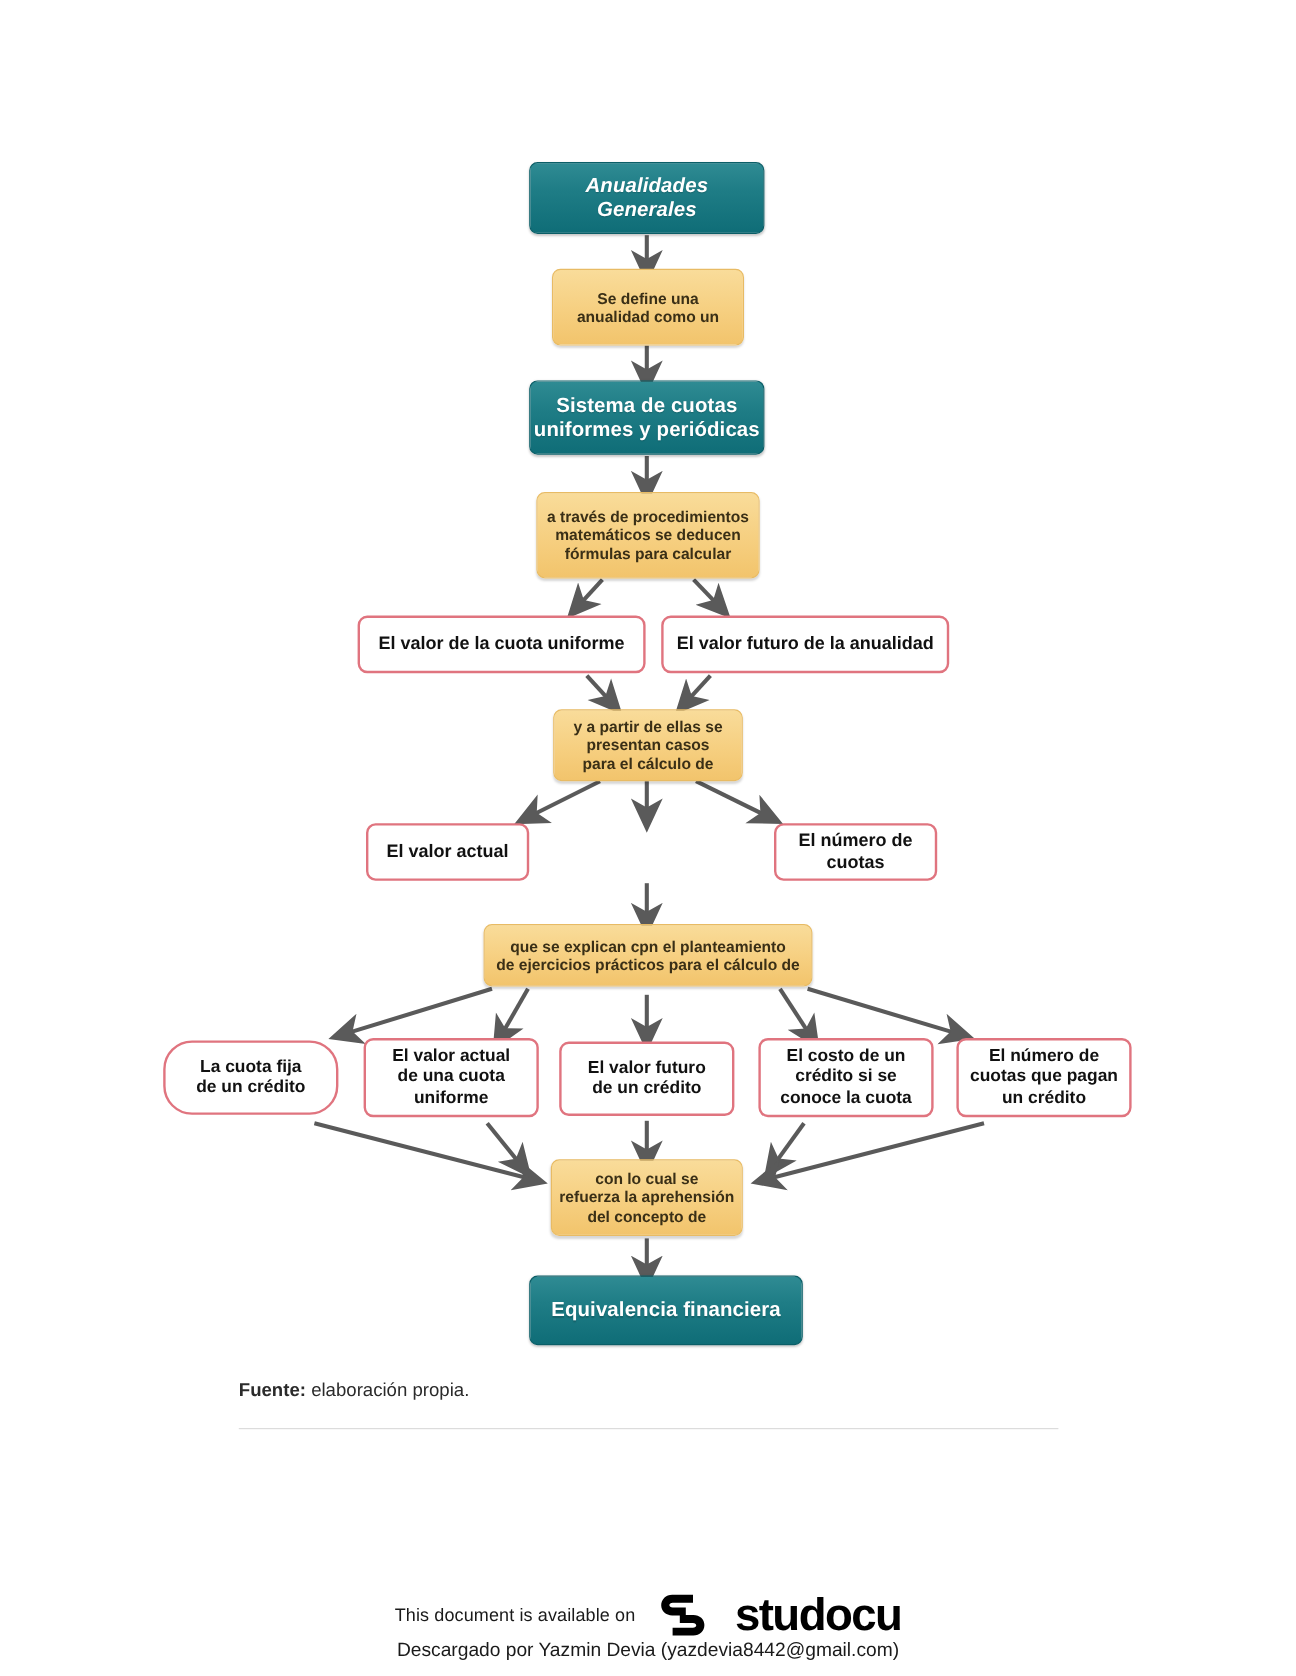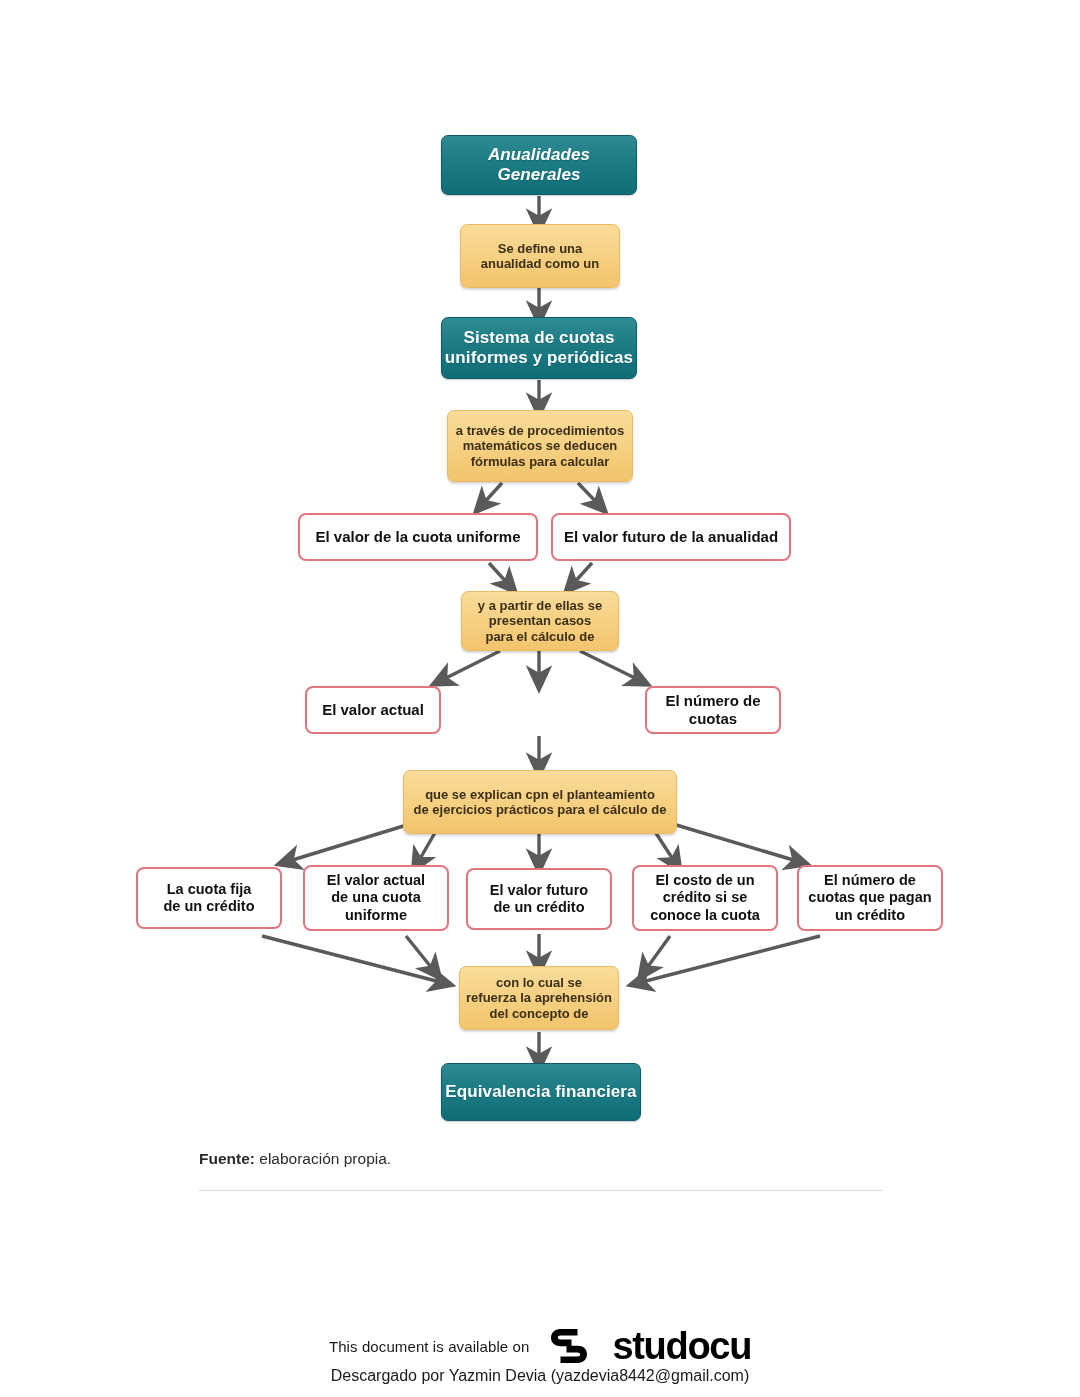--- a/index.html
+++ b/index.html
@@ -173,26 +173,26 @@
     <div class="node white" style="left:305px;top:686px;width:136px;height:48px;">
       <span>El valor actual</span>
     </div>
 
 
     <div class="node white" style="left:645px;top:686px;width:136px;height:48px;">
       <span style="white-space:pre-line;">El número de
 cuotas</span>
     </div>
 
-    <div class="node amber" style="left:403px;top:770px;width:274px;height:64px;">
+    <div class="node amber" style="left:403px;top:770px;width:274px;height:52px;">
       <span style="white-space:pre-line;">que se explican cpn el planteamiento
 de ejercicios prácticos para el cálculo de</span>
     </div>
 
-    <div class="node white sm" style="left:136px;top:867px;width:146px;height:62px;">
+    <div class="node white sm" style="left:136px;top:867px;width:146px;height:62px;border-radius:24px;">
       <span style="white-space:pre-line;">La cuota fija
 de un crédito</span>
     </div>
 
     <div class="node white sm" style="left:303px;top:865px;width:146px;height:66px;">
       <span style="white-space:pre-line;">El valor actual
 de una cuota
 uniforme</span>
     </div>
 
@@ -212,21 +212,21 @@
 cuotas que pagan
 un crédito</span>
     </div>
 
     <div class="node amber" style="left:459px;top:966px;width:160px;height:64px;">
       <span style="white-space:pre-line;">con lo cual se
 refuerza la aprehensión
 del concepto de</span>
     </div>
 
-    <div class="node teal" style="left:441px;top:1063px;width:200px;height:58px;">
+    <div class="node teal" style="left:441px;top:1063px;width:228px;height:58px;">
       <span>Equivalencia financiera</span>
     </div>
 
   </div>
 
   <div id="source">
     <b>Fuente:</b><span> elaboración propia.</span>
   </div>
 
   <div id="rule"></div>

